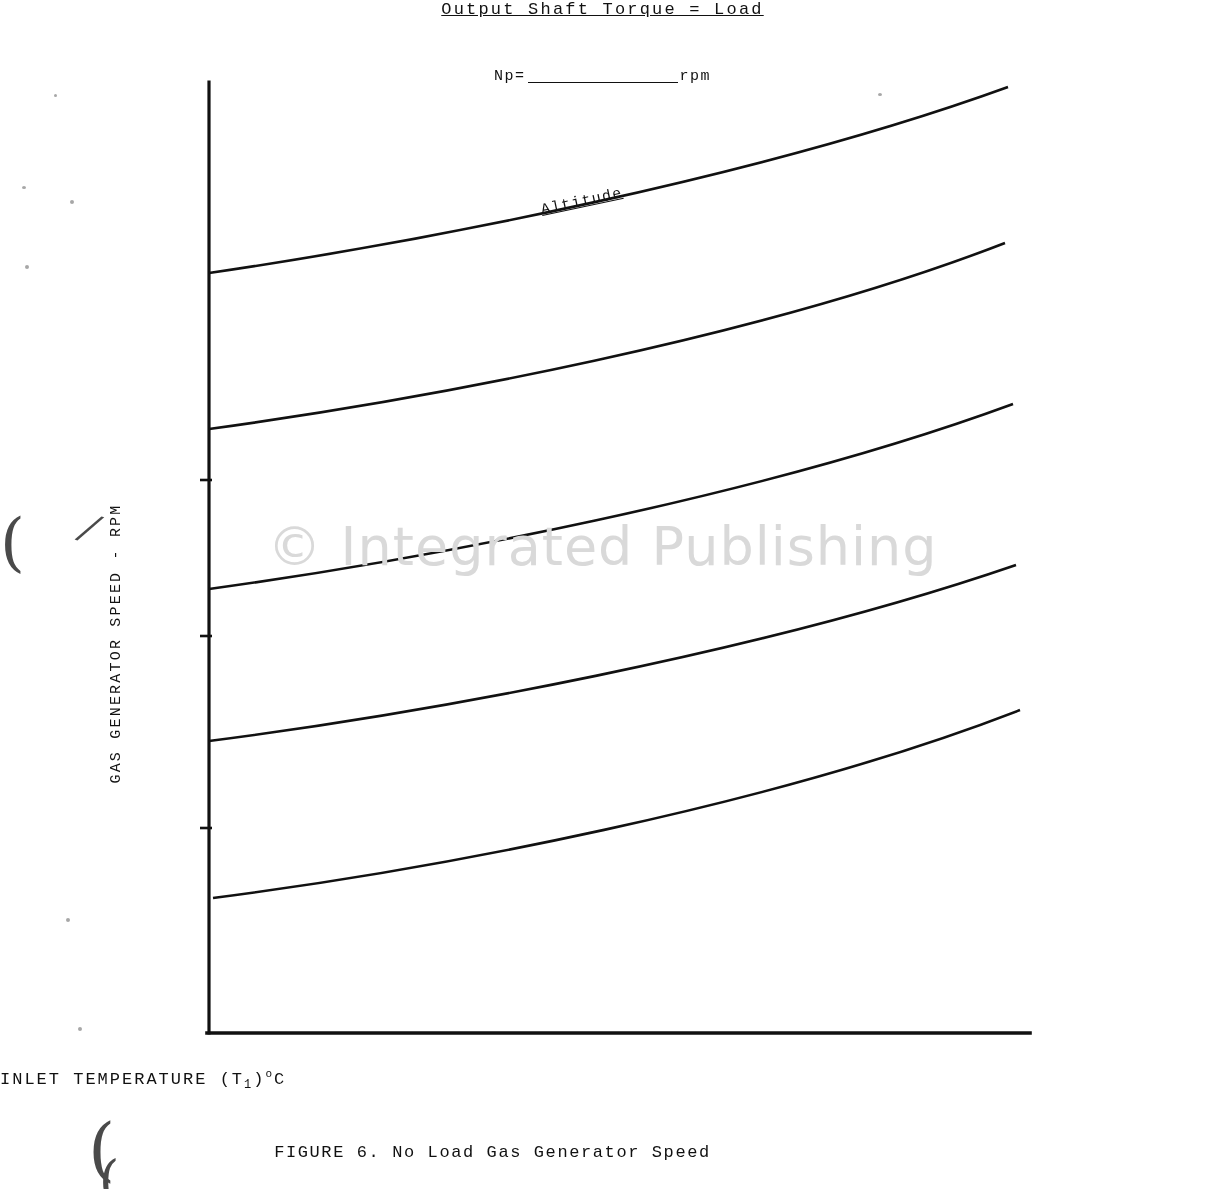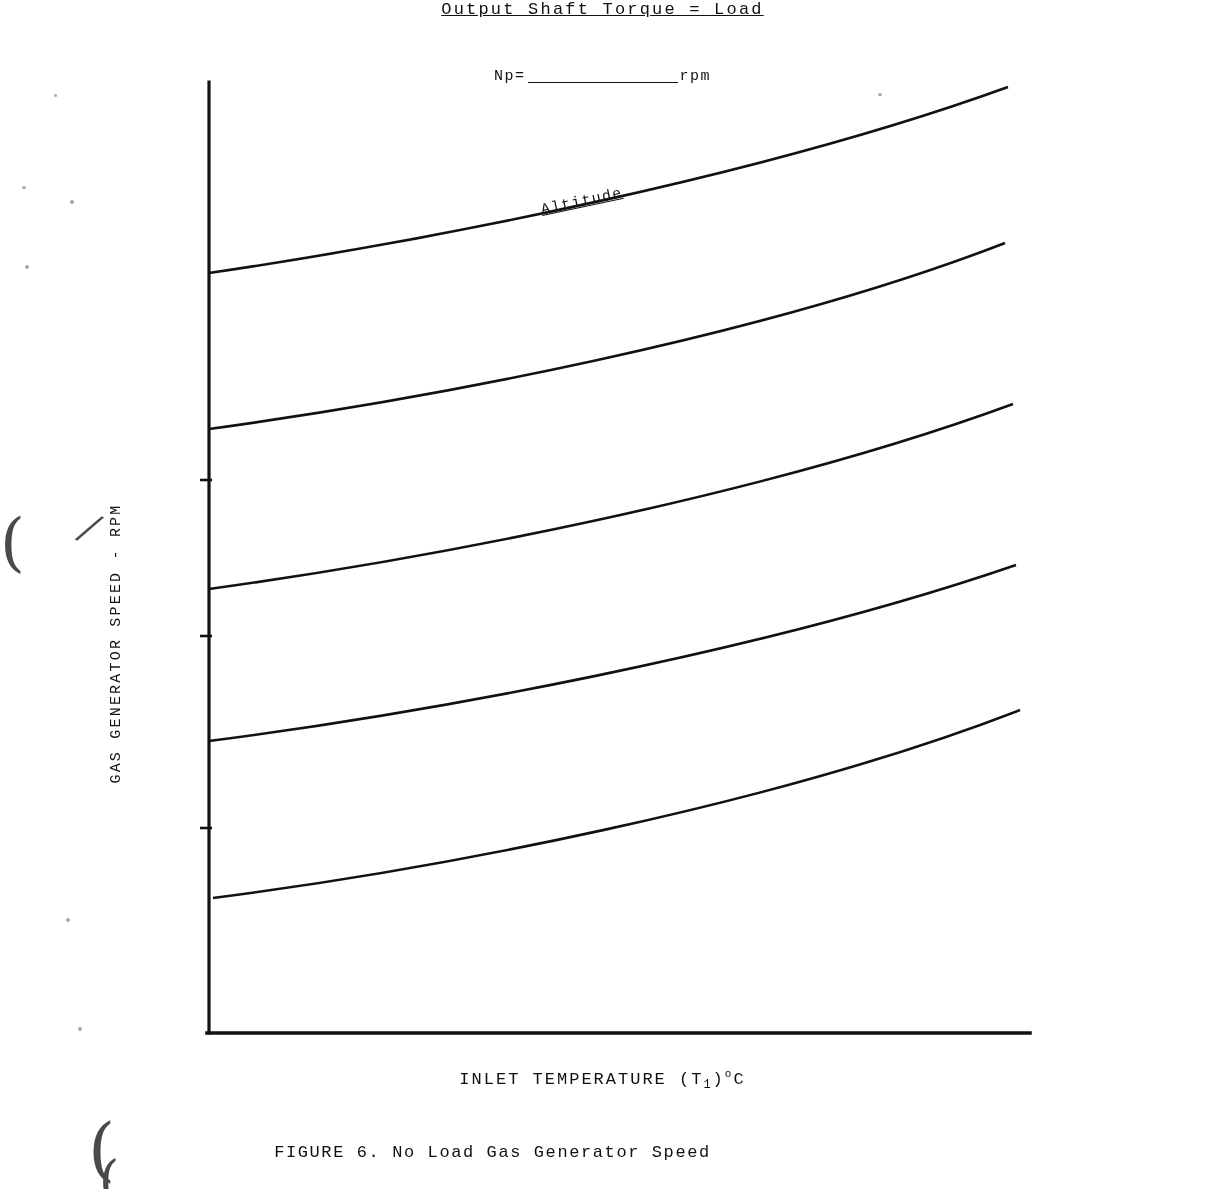--- a/index.html
+++ b/index.html
@@ -88,21 +88,20 @@
     transform: rotate(-12deg);
     transform-origin: left bottom;
   }
 
   
   #xlabel {
     position: absolute;
     left: 0;
     top: 1068px;
     width: 1205px;
-    text-align: center;
     font-size: 17px;
     letter-spacing: 2px;
     white-space: nowrap;
   }
   #xlabel sub { font-size: 12px; }
   #xlabel sup { font-size: 11px; }
 
   
   #caption {
     position: absolute;
@@ -182,13 +181,14 @@
   <div id="altitude">Altitude</div>
 </div>
 
 <div id="xlabel">
   <span>INLET TEMPERATURE (T</span><sub>1</sub><span>)</span><sup>o</sup><span>C</span>
 </div>
 
 <div id="caption">FIGURE 6.  No Load Gas Generator Speed</div>
 
 <div id="watermark">
+  <div class="wm1">© Integrated Publishing</div>
 </div>
 
 </body></html>

